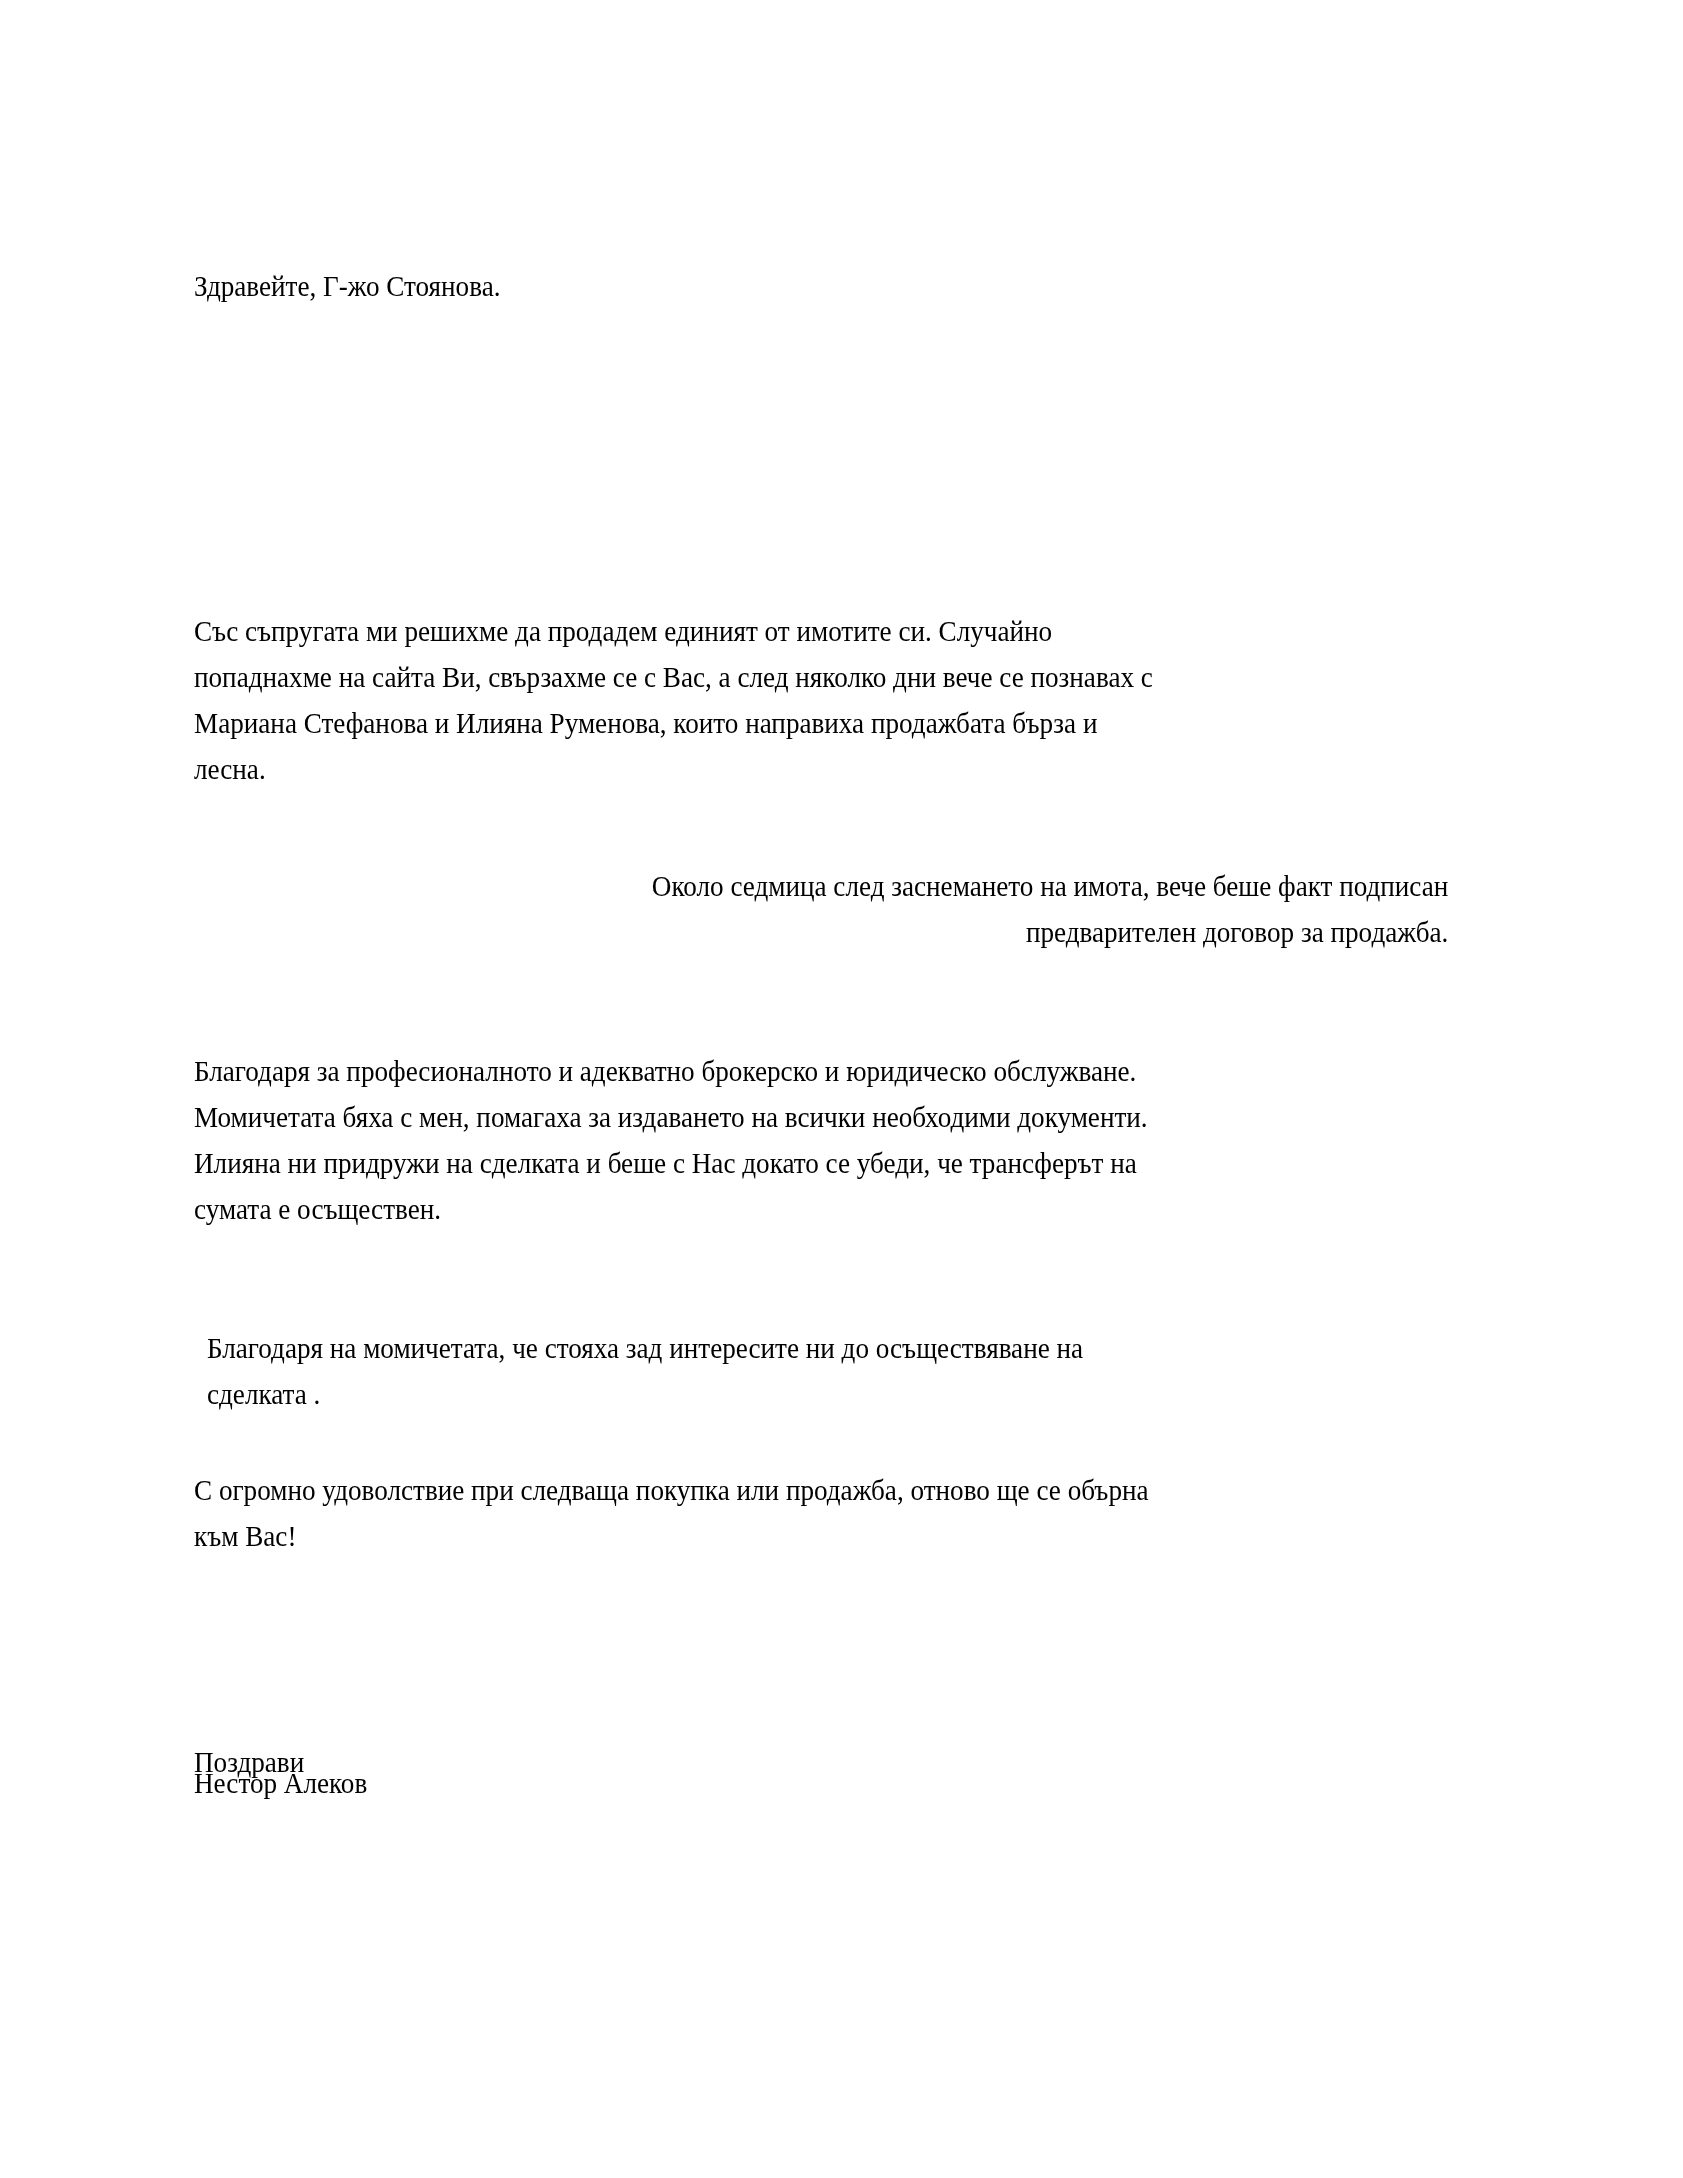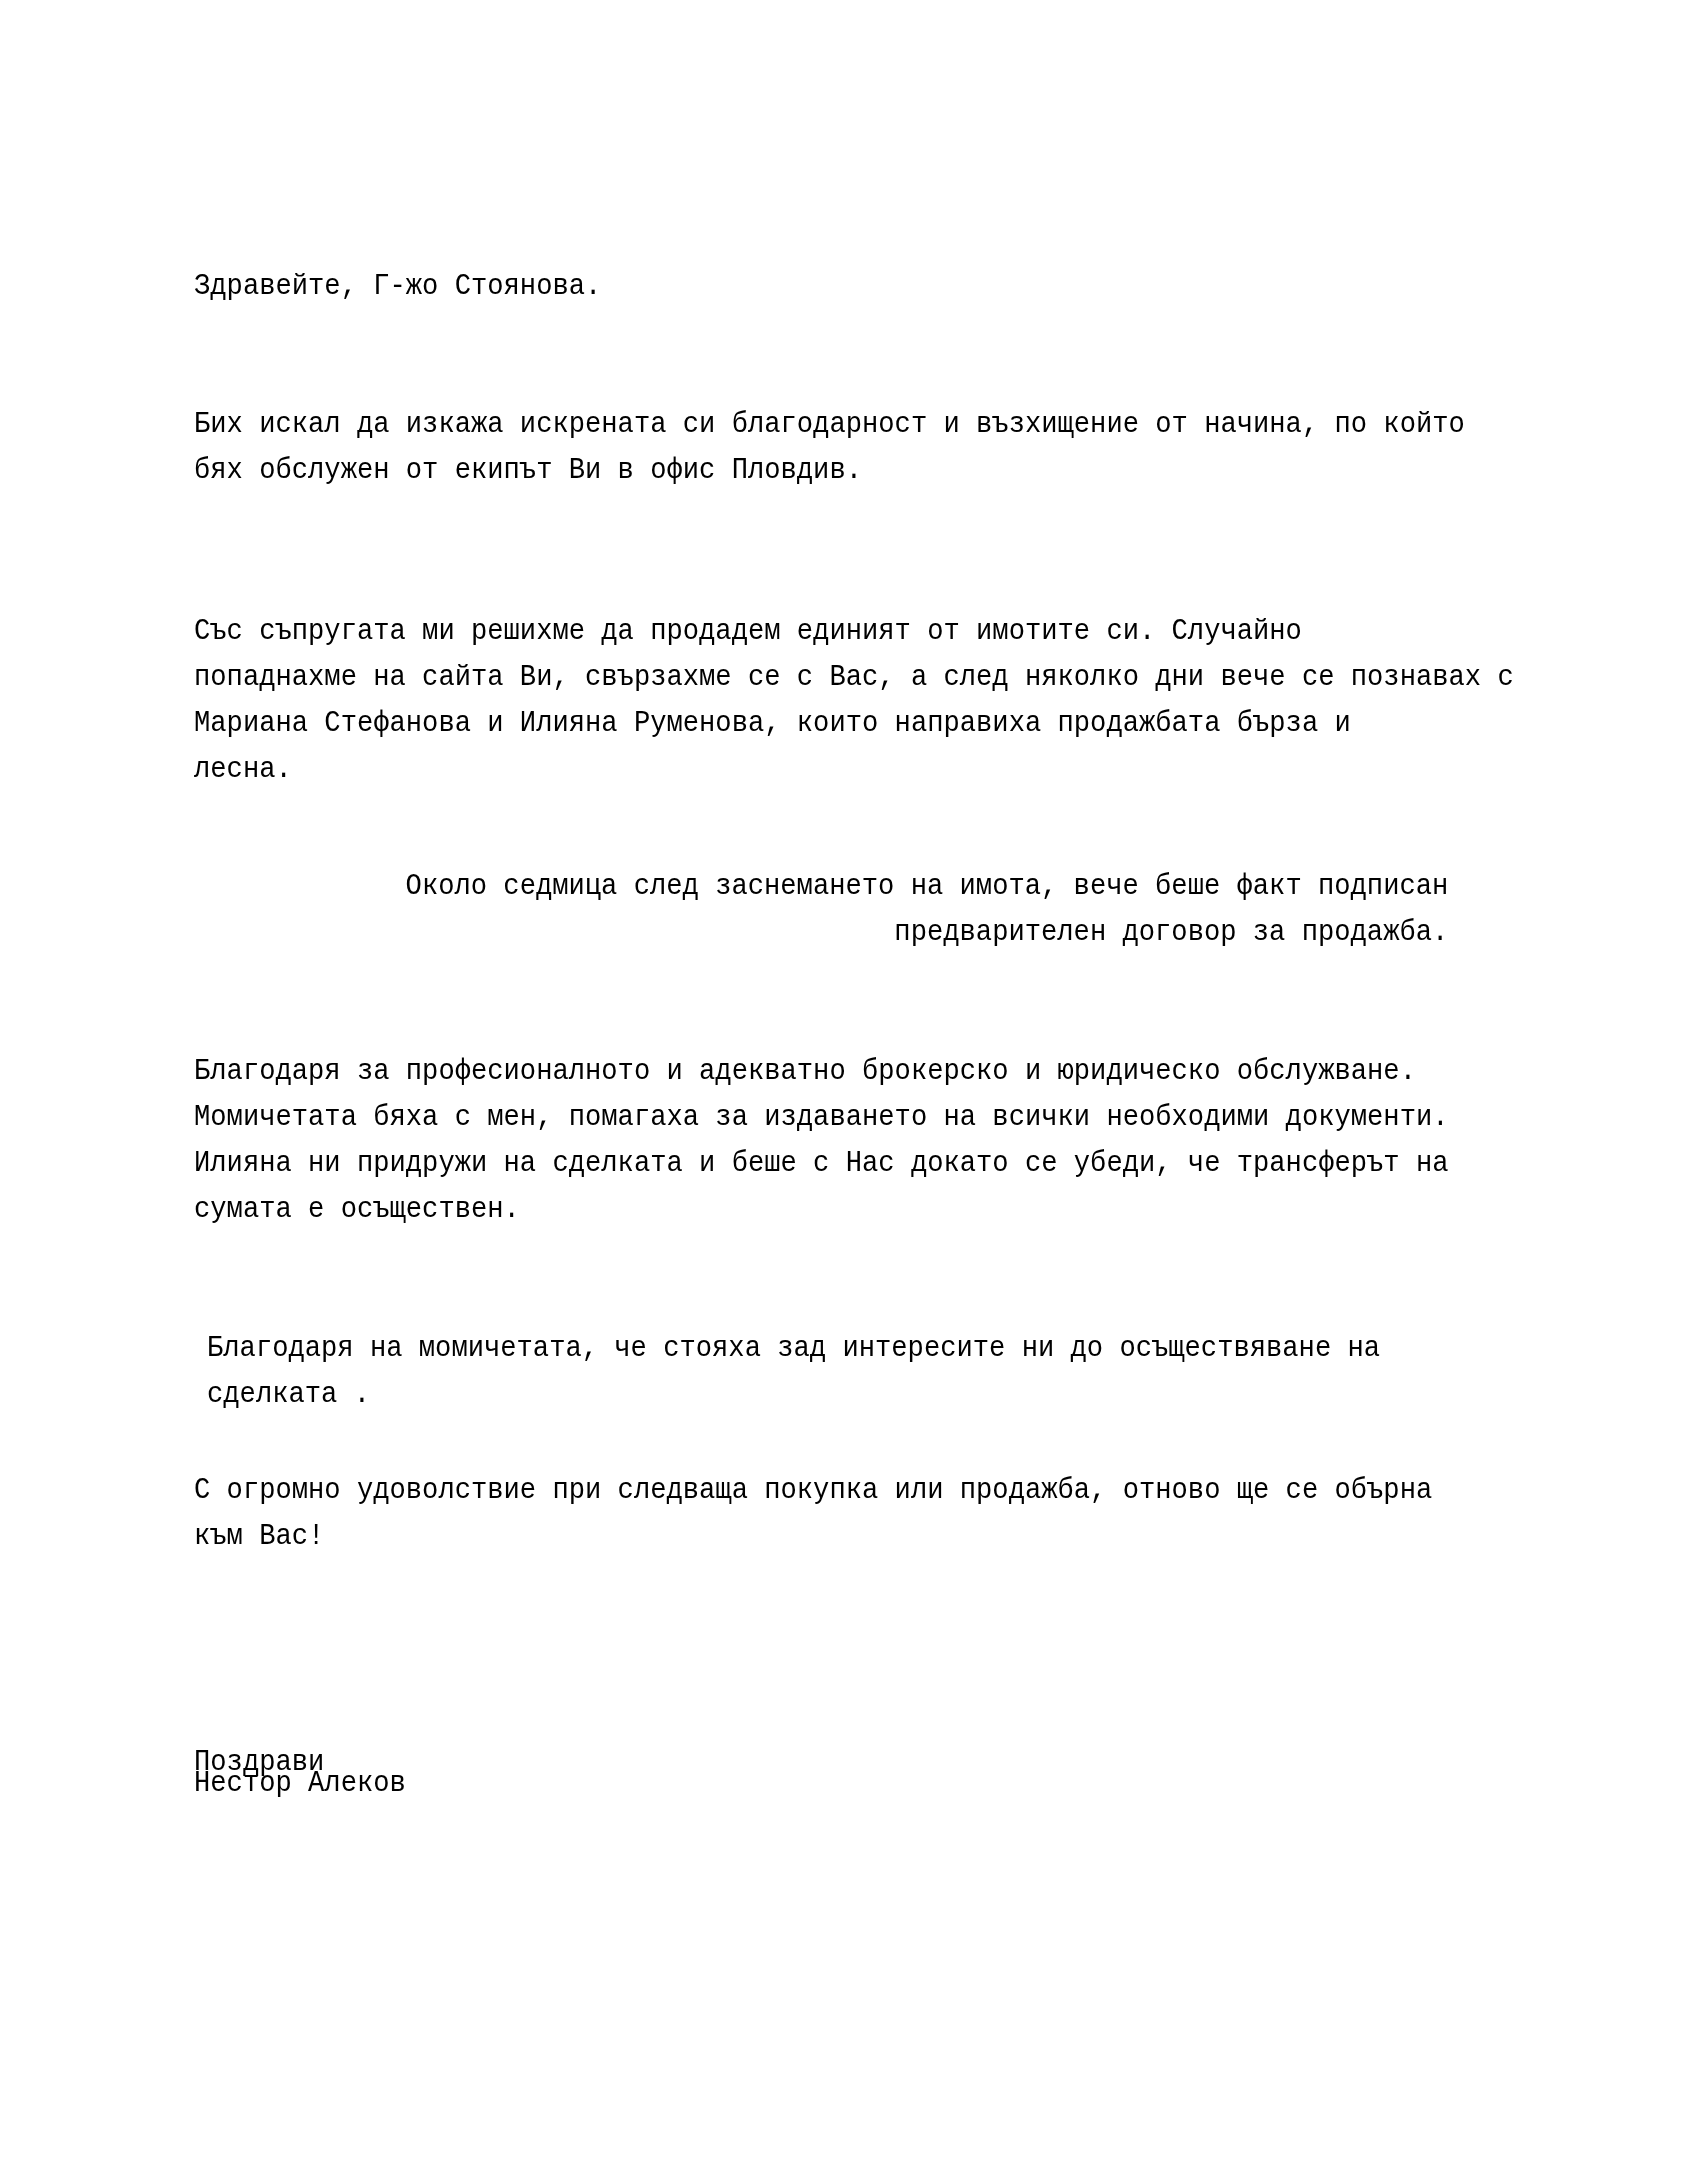--- a/index.html
+++ b/index.html
@@ -17,21 +17,21 @@
       position: absolute;
       left: 0; top: 0;
       width: 1683px;
       height: 2178px;
       background: #ffffff;
     }
     .block {
       position: absolute;
       left: 194px;
       width: 1386px;
-      font-family: Liberation Mono, monospace;
+      font-family: Liberation Serif, serif;
       font-size: 30px;
       line-height: 46px;
       color: #000000;
     }
     .line {
       display: block;
       white-space: nowrap;
       height: 46px;
       transform: scaleX(0.905);
       transform-origin: 0 50%;
@@ -39,24 +39,20 @@
   </style>
 </head>
 <body>
 
 <div class="page">
 
   <div class="block" style="top:263px;">
     <span class="line">Здравейте, Г-жо Стоянова.</span>
   </div>
 
-  <div class="block" style="top:401px;">
-    <span class="line">Бих искал да изкажа искрената си благодарност и възхищение от начина, по който</span>
-    <span class="line">бях обслужен от екипът Ви в офис Пловдив.</span>
-  </div>
 
   <div class="block" style="top:586px;margin-top:22px;">
     <span class="line">Със съпругата ми решихме да продадем единият от имотите си. Случайно</span>
     <span class="line">попаднахме на сайта Ви, свързахме се с Вас, а след няколко дни вече се познавах с</span>
     <span class="line">Мариана Стефанова и Илияна Руменова, които направиха продажбата бърза и</span>
     <span class="line">лесна.</span>
   </div>
 
   <div class="block" style="top:863px;text-align:right;">
     <span class="line">Около седмица след заснемането на имота, вече беше факт подписан</span>

